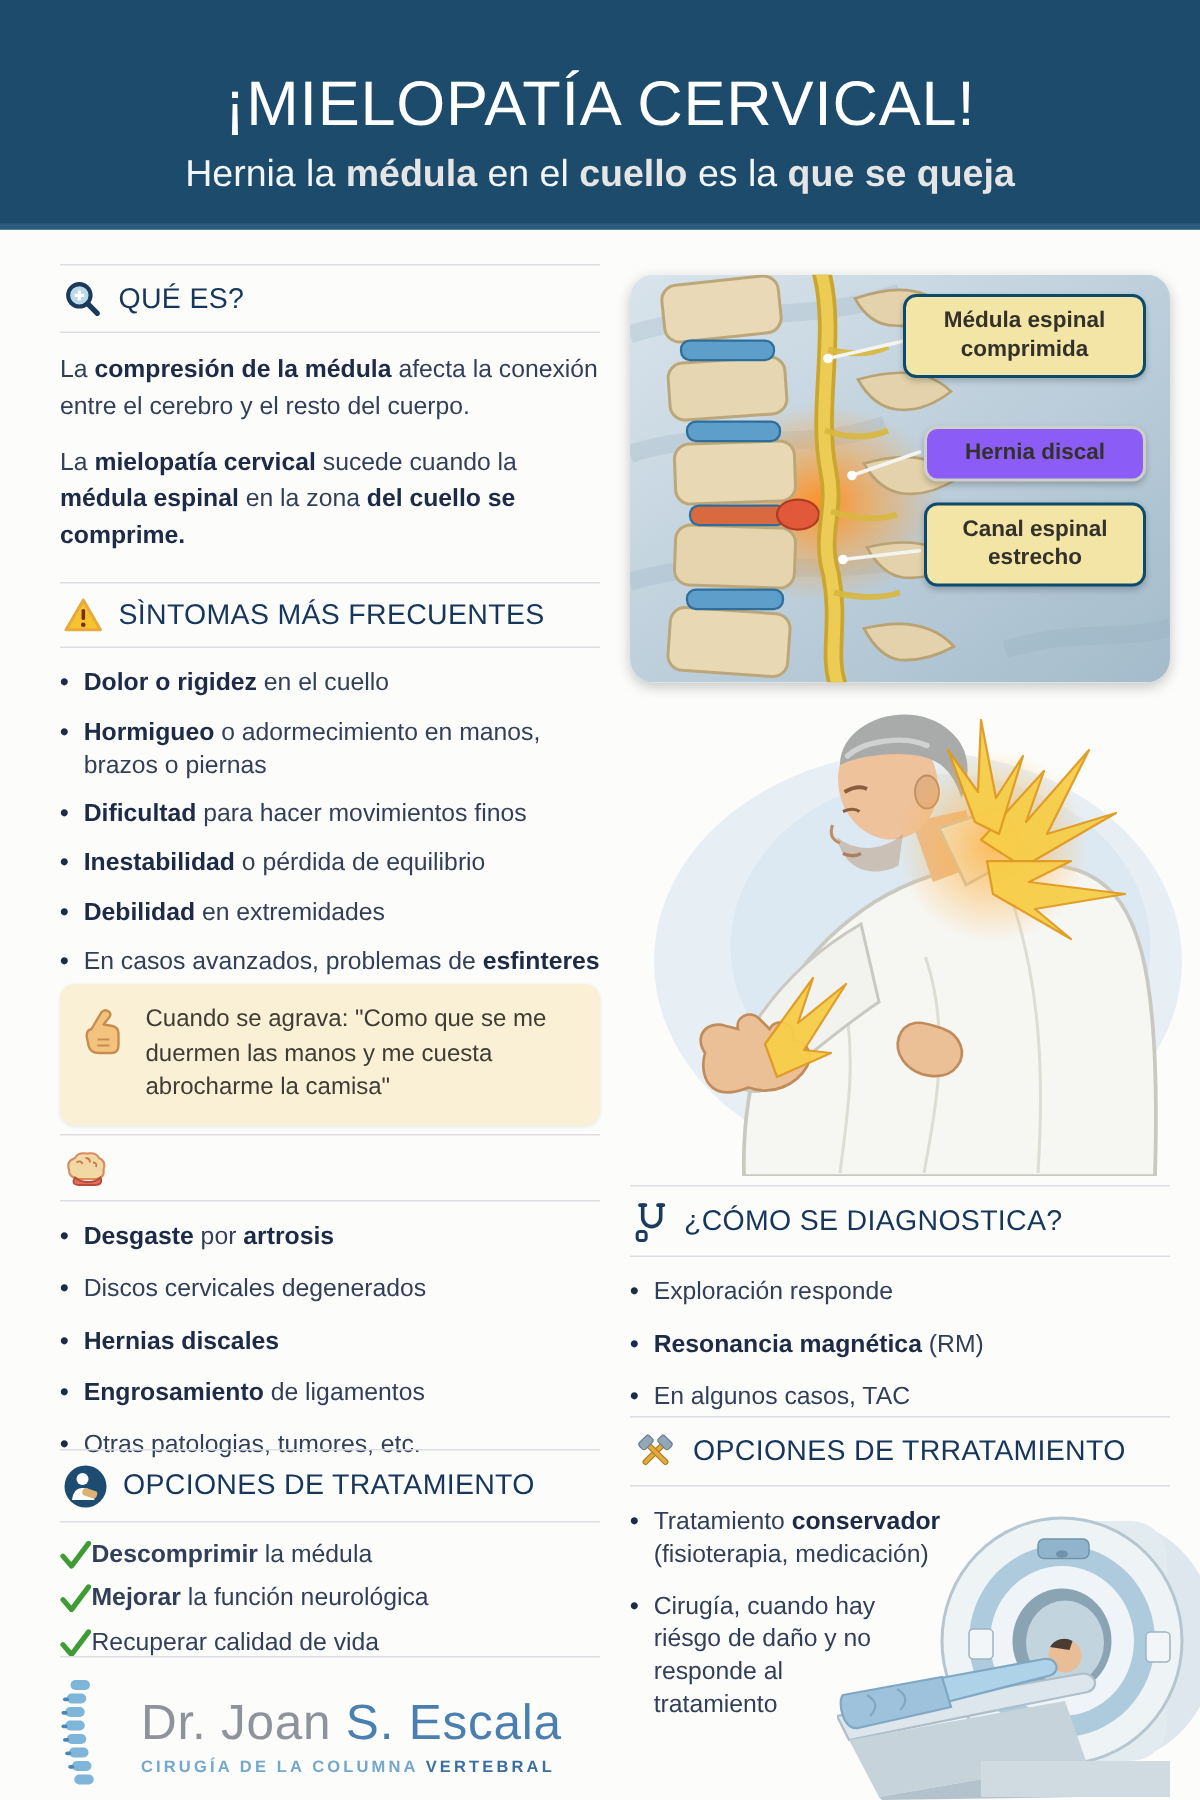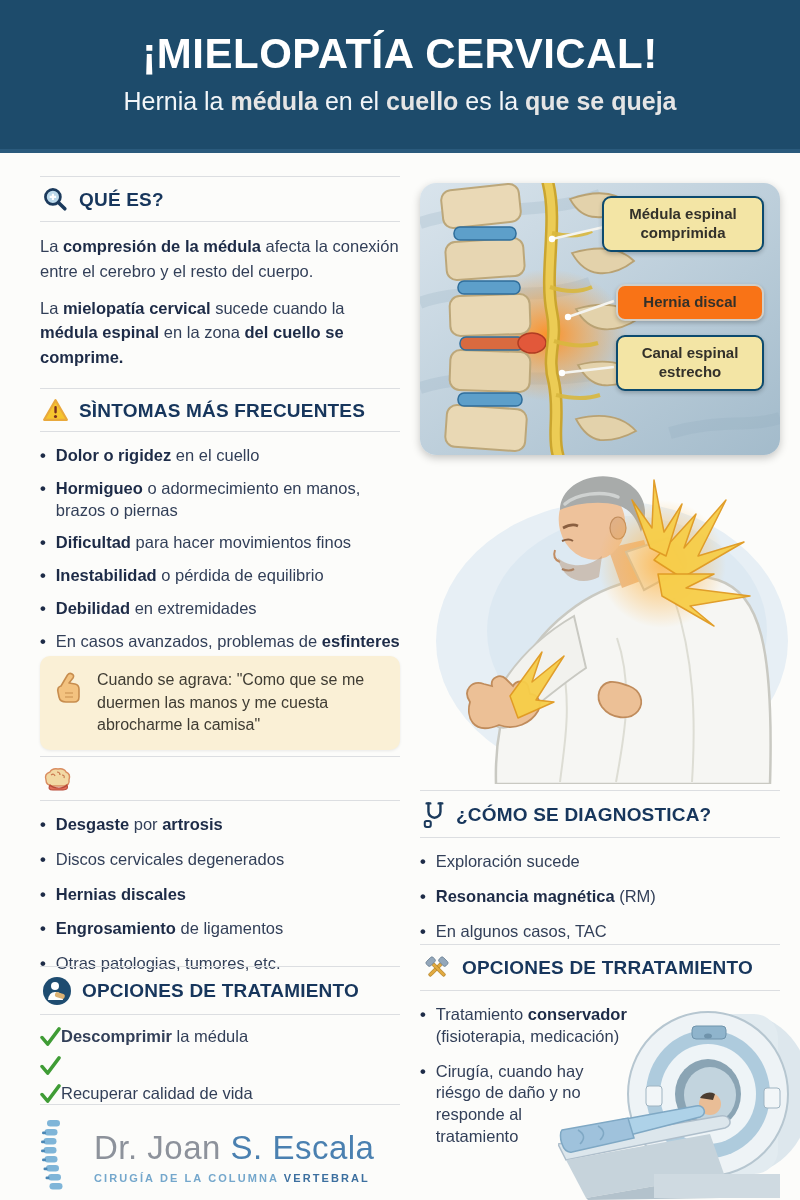--- a/index.html
+++ b/index.html
@@ -3,30 +3,30 @@
 <meta charset="utf-8">
 <style>
   *{margin:0;padding:0;box-sizing:border-box}
   html,body{background:#e8e8e8}
   .page{position:relative;width:800px;height:1200px;margin:0 auto;background:#fcfcfa;
         font-family:"Liberation Sans",sans-serif;overflow:hidden}
 
   
   .hero{position:absolute;top:0;left:0;width:800px;height:153px;background:#1d4b6b;
         border-bottom:4px solid #2a5a7c;color:#fff;text-align:center}
-  .hero h1{font-size:42px;font-weight:bold;letter-spacing:.5px;padding-top:30px}
+  .hero h1{font-size:42px;font-weight:normal;letter-spacing:.5px;padding-top:45px}
   .hero .sub{font-size:25px;font-weight:400;margin-top:9px;color:#f2f6f9}
   .hero .sub b{font-weight:bold;color:#e5e5e5}
 
   
   .sec{position:absolute;width:360px}
   .sec-head{display:flex;align-items:center;gap:10px;
             border-top:1px solid #dcdee1;border-bottom:1px solid #dcdee1;
             padding:9px 2px 8px}
-  .sec-head h2{font-size:19px;color:#17365c;font-weight:bold;letter-spacing:.2px;white-space:nowrap}
+  .sec-head h2{font-size:19px;color:#17365c;font-weight:normal;letter-spacing:.2px;white-space:nowrap}
   .sec-head .ico{flex:0 0 auto;display:flex}
 
   p.body{font-size:16.5px;color:#323f58;line-height:1.5;margin-top:12px}
   p.body b,li b,.quote b{color:#1d2b47}
 
   ul.blist{list-style:none;margin-top:13px}
   ul.blist li{display:flex;gap:10px;font-size:16.5px;color:#323f58;line-height:1.32;margin-bottom:11px}
   ul.blist .dot{color:#1d2b47;font-weight:bold;line-height:1.25}
   ul.blist.roomy li{margin-bottom:13px}
 
@@ -50,21 +50,21 @@
   .flogo .name .b{color:#4a80b0}
   .flogo .tag{font-size:11px;letter-spacing:2.1px;margin-top:5px;color:#74a7cc;font-weight:bold;white-space:nowrap}
   .flogo .tag .bold{color:#3c6f9f}
 
   
   .anatomy-card{position:absolute;left:420px;top:183px;width:360px;height:272px;
                 border-radius:16px;overflow:hidden;box-shadow:0 3px 9px rgba(0,0,0,.22)}
   .alabel{position:absolute;background:#f3e5a5;border:2px solid #0c4a6e;border-radius:9px;
           font-weight:bold;font-size:15px;color:#33312a;text-align:center;
           padding:7px 8px;line-height:1.25;box-shadow:0 2px 4px rgba(0,0,0,.22)}
-  .alabel.white{background:#f97316;border-color:#cfcfca}
+  .alabel.white{background:#8b5cf6;border-color:#cfcfca}
   .man-art{position:absolute;left:412px;top:456px;width:376px;height:328px}
   .mri-art{position:absolute;left:558px;top:1002px;width:242px;height:198px}
 
   .rsec{left:420px}
   .narrow{max-width:158px}
   svg{display:block}
 </style>
 </head>
 <body>
 
@@ -193,20 +193,21 @@
             </svg>
           </span>
         <span><b>Descomprimir</b><span> la médula</span></span>
       </div>
       <div class="row">
         <span class="ico">
             <svg width="21" height="19" viewBox="0 0 22 20">
               <path d="M2 11 l6 7 L20 2" fill="none" stroke="#3f9c35" stroke-width="3.6" stroke-linecap="round" stroke-linejoin="round"></path>
             </svg>
           </span>
+        <span><b>Mejorar</b><span> la función neurológica</span></span>
       </div>
       <div class="row">
         <span class="ico">
             <svg width="21" height="19" viewBox="0 0 22 20">
               <path d="M2 11 l6 7 L20 2" fill="none" stroke="#3f9c35" stroke-width="3.6" stroke-linecap="round" stroke-linejoin="round"></path>
             </svg>
           </span>
         <span><span>Recuperar calidad de vida</span></span>
       </div>
     </div>
@@ -347,21 +348,21 @@
           <path d="M7 3 v9 a6.5 6.5 0 0 0 13 0 V3" fill="none" stroke="#1b3a5c" stroke-width="2.6" stroke-linecap="round"></path>
           <path d="M5 3 h4 M18 3 h4" stroke="#1b3a5c" stroke-width="2.6" stroke-linecap="round"></path>
           <rect x="3" y="22" width="6.5" height="6.5" rx="2" fill="none" stroke="#1b3a5c" stroke-width="2.2"></rect>
         </svg>
       </span>
       <h2>¿CÓMO SE DIAGNOSTICA?</h2>
     </div>
     <ul class="blist roomy">
       <li>
           <span class="dot">•</span>
-          <span><span>Exploración sucede</span></span>
+          <span><span>Exploración responde</span></span>
         </li>
       <li>
           <span class="dot">•</span>
           <span><b>Resonancia magnética</b><span> (RM)</span></span>
         </li>
       <li>
           <span class="dot">•</span>
           <span><span>En algunos casos, TAC</span></span>
         </li>
     </ul>

